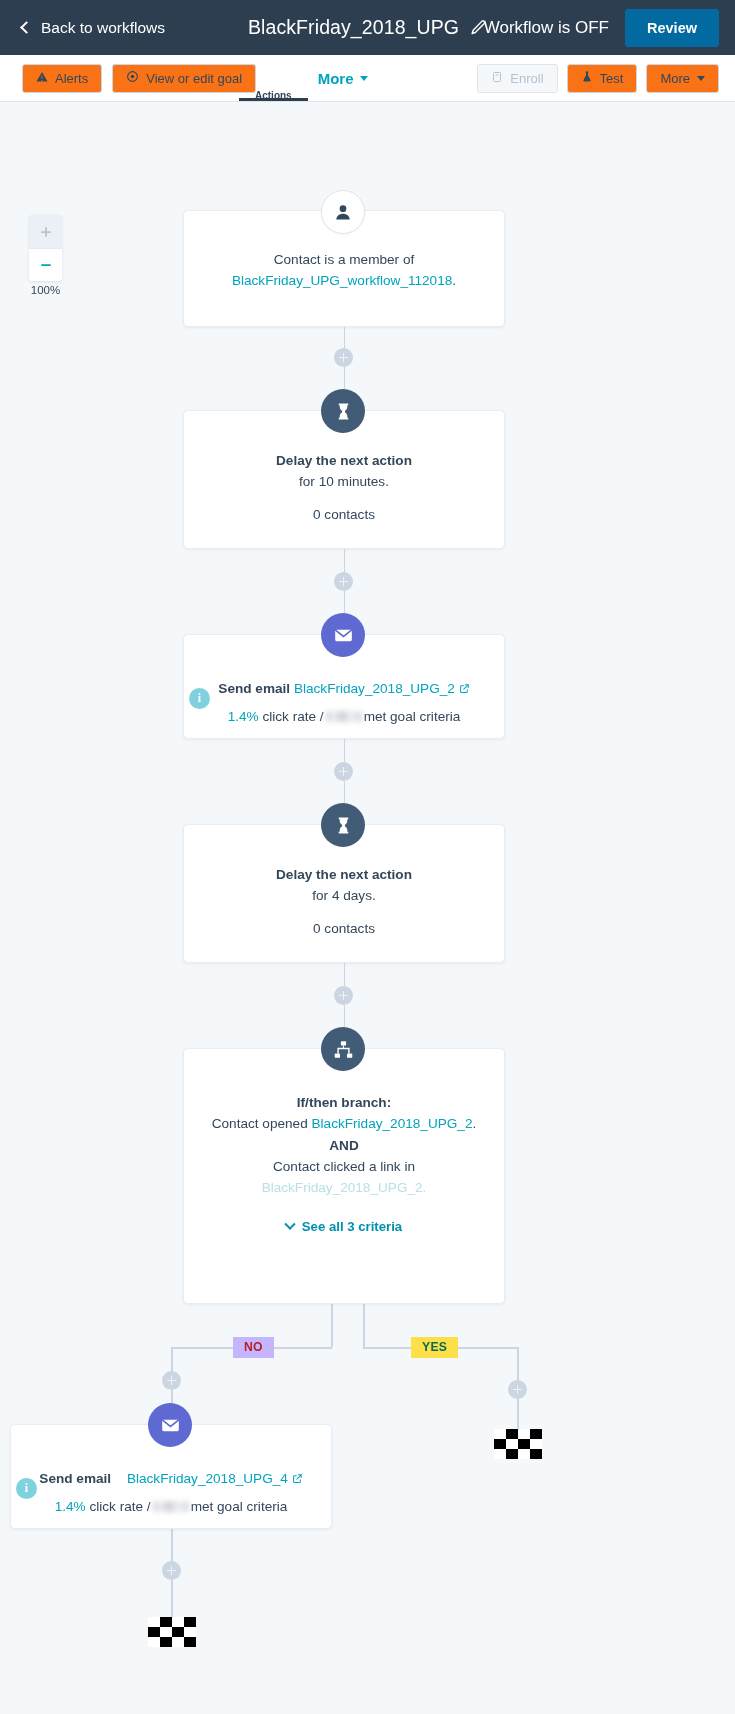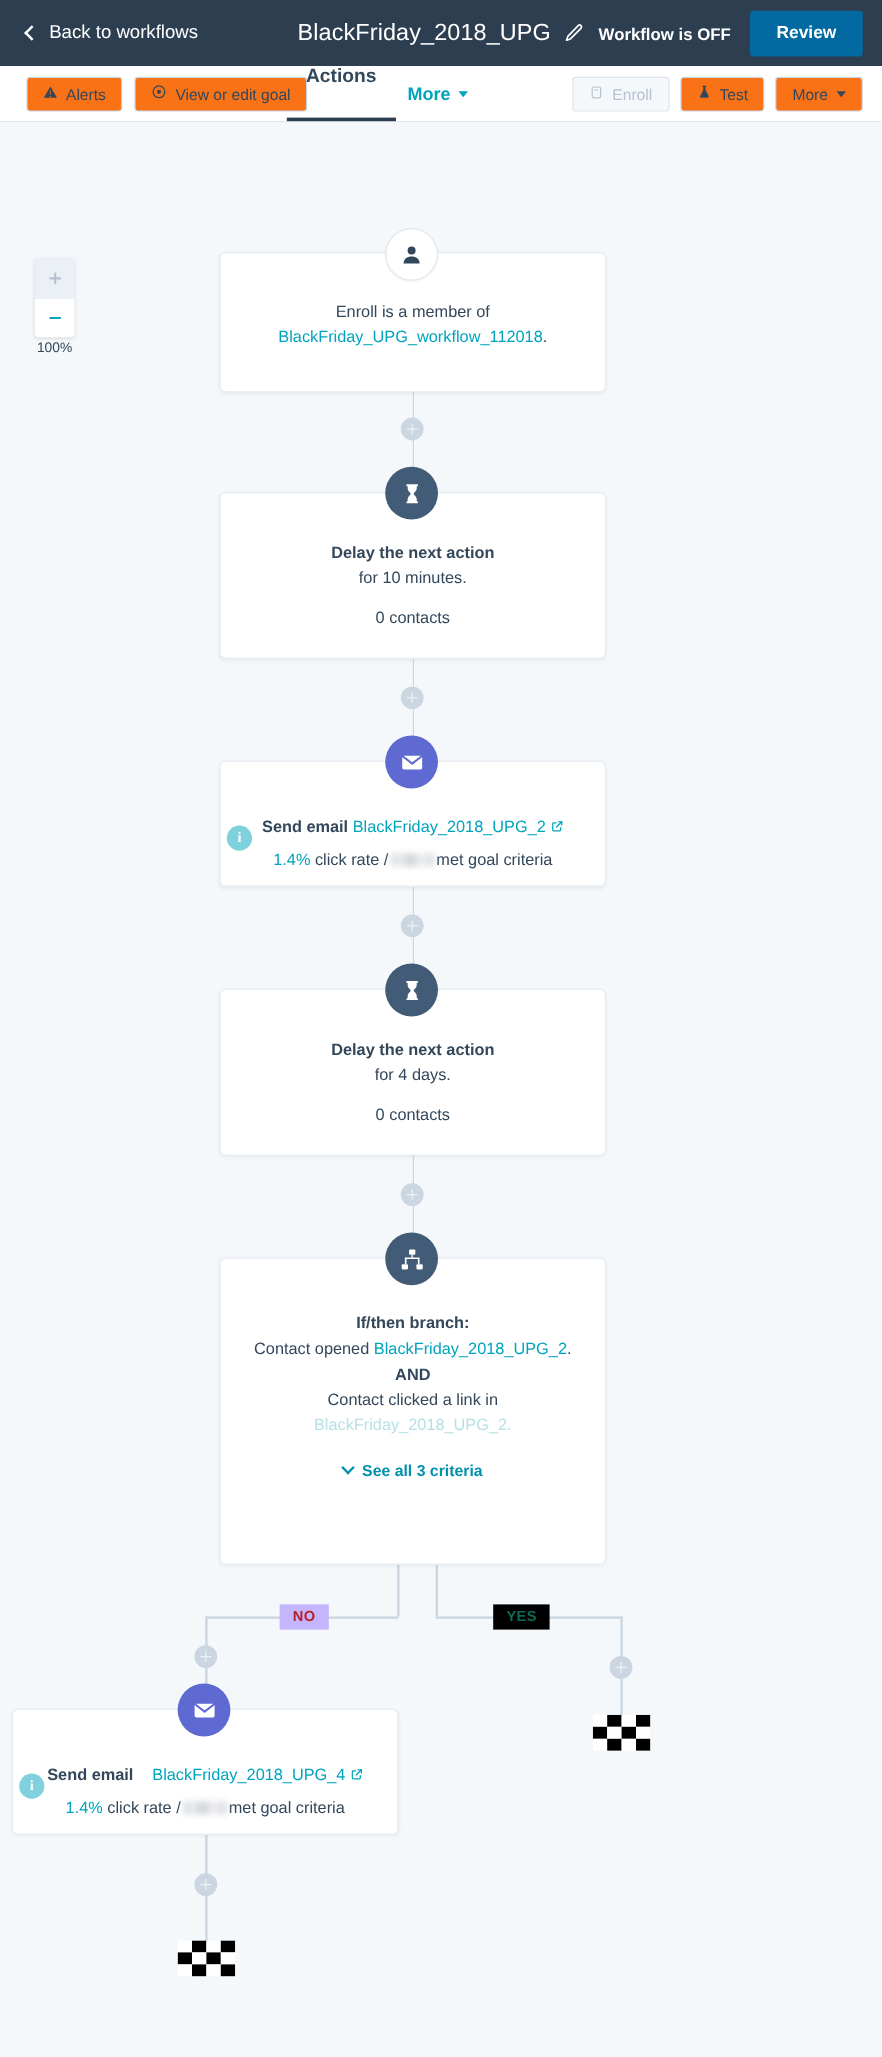--- a/index.html
+++ b/index.html
@@ -61,22 +61,22 @@
   }
   .topbar-right {
     position: absolute;
     right: 0; top: 0;
     height: 100%;
     display: flex;
     align-items: center;
   }
   .wf-status {
     color: #ffffff;
-    font-size: 14px;
-    font-weight: bold;
+    font-size: 17px;
+    font-weight: normal;
     margin-right: 16px;
     white-space: nowrap;
   }
   .review-btn {
     background: #0369a1;
     color: #ffffff;
     font-size: 14.5px;
     font-weight: bold;
     border: none;
     height: 38px;
@@ -123,22 +123,22 @@
     left: 255px;
     display: flex;
     align-items: center;
     gap: 26px;
     height: 100%;
   }
   .tb-tab {
     position: relative;
     height: 100%;
     display: flex;
-    align-items: flex-start;
-    font-size: 16px;
+    align-items: flex-end;
+    font-size: 10px;
     color: #33475b;
     font-weight: bold;
     cursor: pointer;
   }
   .tb-tab.active::after {
     content: "";
     position: absolute;
     left: -16px; right: -16px;
     bottom: 0;
     height: 3px;
@@ -346,21 +346,21 @@
   
   .branch-label {
     position: absolute;
     font-size: 12.2px;
     font-weight: bold;
     padding: 3px 11px 4px;
     z-index: 8;
     letter-spacing: .3px;
   }
   .branch-label.no  { background: #c4b5fd; color: #b5202a; }
-  .branch-label.yes { background: #000000; color: #0b6b55; }
+  .branch-label.yes { background: #fde047; color: #0b6b55; }
 
   
   .flag {
     position: absolute;
     width: 48px; height: 30px;
     z-index: 8;
   }
 </style>
 </head>
 <body>
@@ -466,21 +466,21 @@
 
   <div class="vline" style="left:343.5px; top:861px; height:68px;"></div>
 
   <div class="node-circle enroll" style="left:321px; top:88px;">
     <svg width="20" height="20" viewBox="0 0 24 24" fill="#33475b">
       <circle cx="12" cy="8" r="4"></circle>
         <path d="M4 21c0-4.4 3.6-7 8-7s8 2.6 8 7z"></path>
     </svg>
   </div>
   <div class="card" style="left:183px; top:108px; width:322px; height:117px; padding:38px 22px 0;">
-    <div class="card-sub">Enroll is a member of</div>
+    <div class="card-sub">Contact is a member of</div>
     <div class="card-sub">
       <span class="link">BlackFriday_UPG_workflow_112018</span><span>.</span>
     </div>
   </div>
 
   <div class="plus-node" style="left:334px; top:246px;"></div>
 
   <div class="node-circle delay" style="left:321px; top:287px;">
     <svg width="19" height="19" viewBox="0 0 24 24" fill="#ffffff">
       <path d="M6 2h12v2h-1.2v2.2c0 2.3-1.5 3.8-3 4.9v1.8c1.5 1.1 3 2.6 3 4.9V20H18v2H6v-2h1.2v-2.2c0-2.3 1.5-3.8 3-4.9v-1.8c-1.5-1.1-3-2.6-3-4.9V4H6z"></path>

